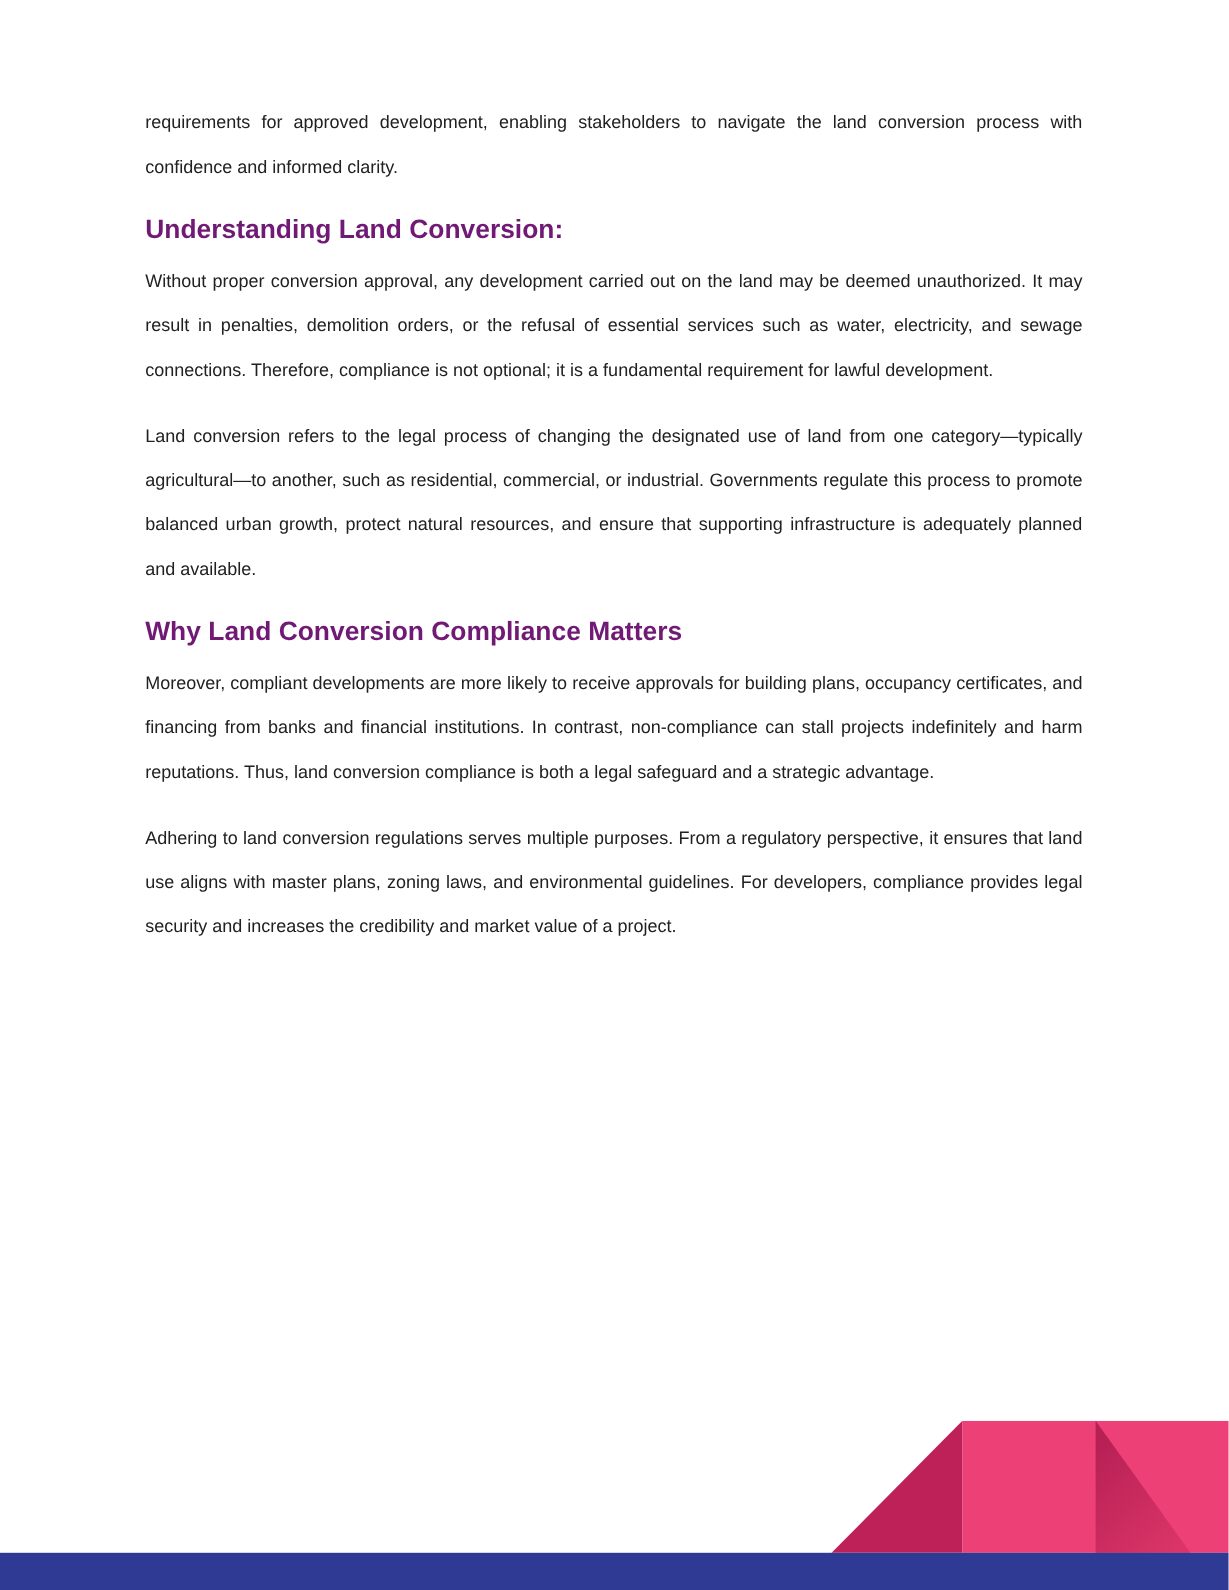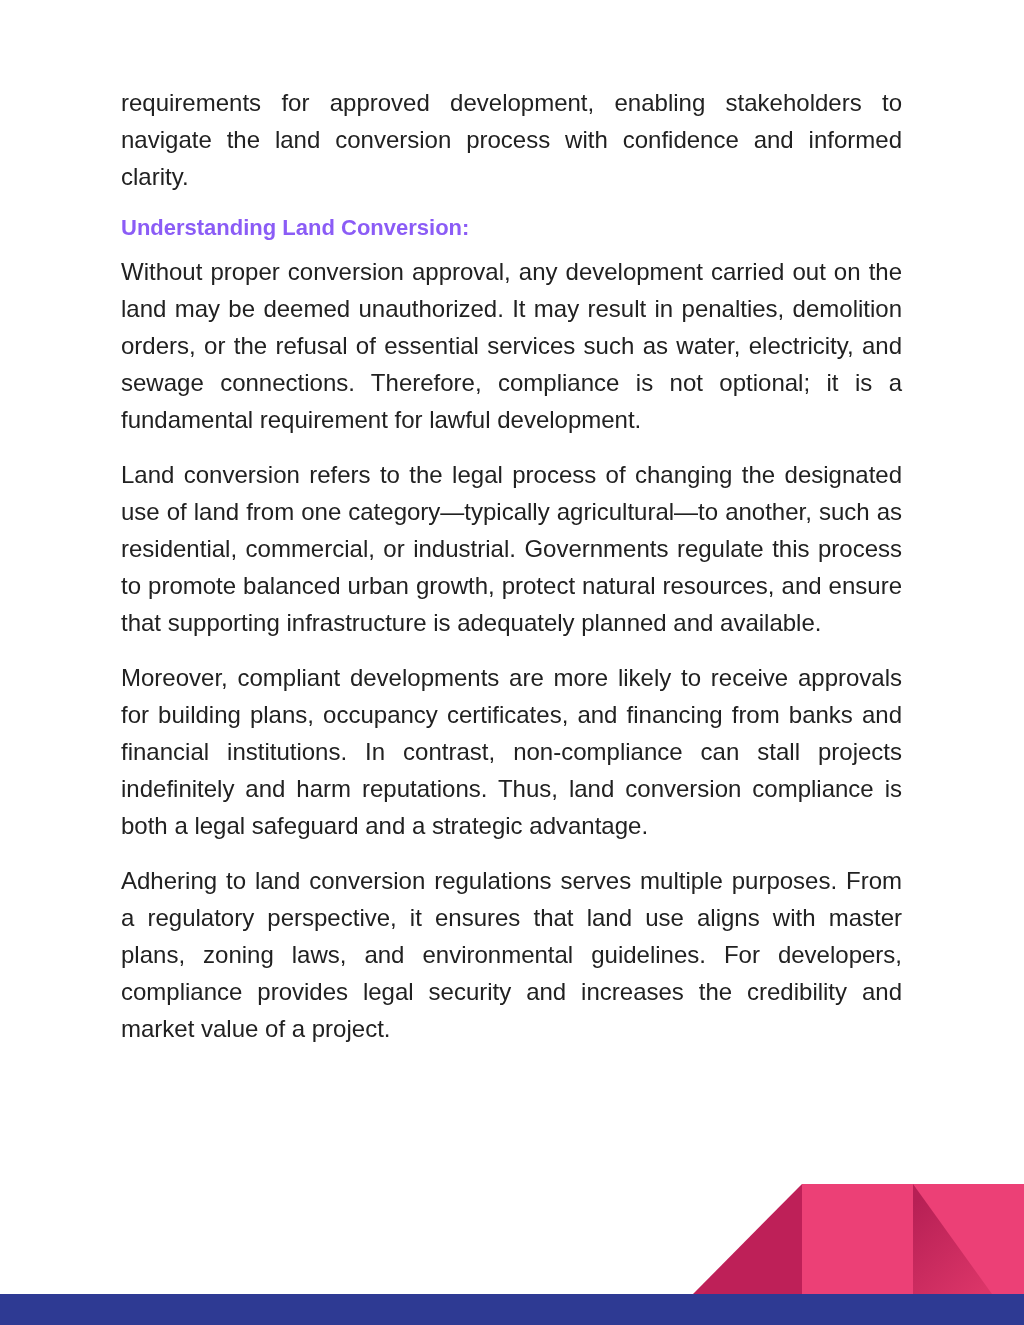--- a/index.html
+++ b/index.html
@@ -17,31 +17,31 @@
     inset: 0;
     background: #ffffff;
   }
   .content {
     position: absolute;
     top: 84px;
     left: 121px;
     width: 781px;
   }
   .body-par {
-    font-size: 24px;
+    font-size: 15px;
     line-height: 37px;
     color: #212121;
     text-align: justify;
     margin: 0 0 18px 0;
   }
   .section-heading {
     font-size: 22px;
     line-height: 30px;
     font-weight: bold;
-    color: #8b5cf6;
+    color: #701a75;
     margin: 8px 0 10px 0;
   }
   .footer-deco {
     position: absolute;
     left: 0;
     bottom: 0;
     width: 1024px;
     height: 141px;
     display: block;
   }
@@ -54,20 +54,21 @@
   <div class="content">
 
     <p class="body-par">requirements for approved development, enabling stakeholders to navigate the land conversion process with confidence and informed clarity.</p>
 
     <h2 class="section-heading">Understanding Land Conversion:</h2>
 
     <p class="body-par">Without proper conversion approval, any development carried out on the land may be deemed unauthorized. It may result in penalties, demolition orders, or the refusal of essential services such as water, electricity, and sewage connections. Therefore, compliance is not optional; it is a fundamental requirement for lawful development.</p>
 
     <p class="body-par">Land conversion refers to the legal process of changing the designated use of land from one category—typically agricultural—to another, such as residential, commercial, or industrial. Governments regulate this process to promote balanced urban growth, protect natural resources, and ensure that supporting infrastructure is adequately planned and available.</p>
 
+    <h2 class="section-heading">Why Land Conversion Compliance Matters</h2>
 
     <p class="body-par">Moreover, compliant developments are more likely to receive approvals for building plans, occupancy certificates, and financing from banks and financial institutions. In contrast, non-compliance can stall projects indefinitely and harm reputations. Thus, land conversion compliance is both a legal safeguard and a strategic advantage.</p>
 
     <p class="body-par">Adhering to land conversion regulations serves multiple purposes. From a regulatory perspective, it ensures that land use aligns with master plans, zoning laws, and environmental guidelines. For developers, compliance provides legal security and increases the credibility and market value of a project.</p>
 
   </div>
 
   <svg class="footer-deco" viewBox="0 0 1024 141" preserveAspectRatio="none">
     <defs>
       <linearGradient id="shadowGrad" gradientUnits="userSpaceOnUse" x1="913" y1="20" x2="990" y2="100">

